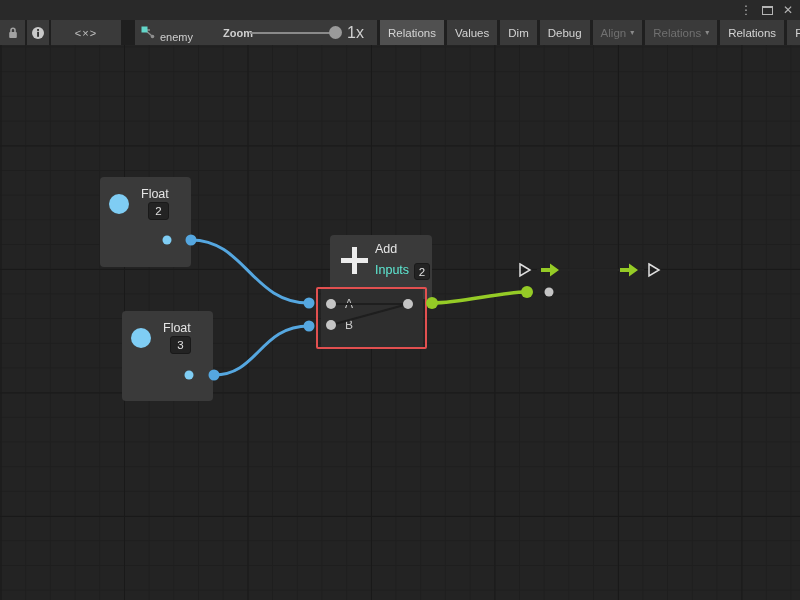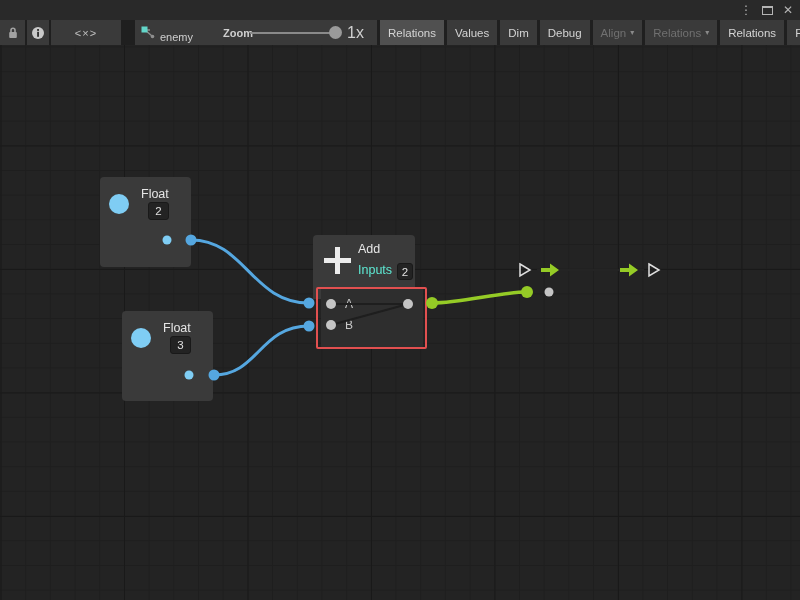--- a/index.html
+++ b/index.html
@@ -51,21 +51,21 @@
   .value-box { position:absolute; background:#232323; border:1px solid #191919; border-radius:3px;
                color:#e0e0e0; font-size:11.5px; display:flex; align-items:center; justify-content:center; }
 
   
   .node-float { width:91px; height:90px; }
   .float-circle { position:absolute; left:9px; top:17px; width:20px; height:20px; border-radius:50%; background:#7fcdf4; }
   .float-title { position:absolute; left:41px; top:10px; }
   .float-value { left:48px; top:25px; width:21px; height:18px; }
 
   
-  .add-header { position:absolute; left:313px; top:190px; width:102px; height:64px; background:#3a3a3a; border-radius:4px 4px 0 0; }
+  .add-header { position:absolute; left:330px; top:190px; width:102px; height:64px; background:#3a3a3a; border-radius:4px 4px 0 0; }
   .add-body   { position:absolute; left:321px; top:242px; width:102px; height:61px; background:#2e2e2e; border-radius:0 0 2px 2px; }
   .plus-icon  { position:absolute; left:11px; top:12px; width:27px; height:27px; }
   .plus-icon:before { content:""; position:absolute; left:11px; top:0; width:5px; height:27px; background:#ececec; }
   .plus-icon:after  { content:""; position:absolute; left:0; top:11px; width:27px; height:5px; background:#ececec; }
   .add-title  { position:absolute; left:45px; top:7px; }
   .add-inputs { position:absolute; left:45px; top:28px; color:#5eead4; font-size:12.5px; }
   .add-inputs-value { left:84px; top:28px; width:16px; height:17px; }
   .port-label { position:absolute; color:#c8c8c8; font-size:12px; }
   .selection-rect { position:absolute; left:316px; top:242px; width:111px; height:62px;
                     border:2px solid #e25050; border-radius:2px; }

